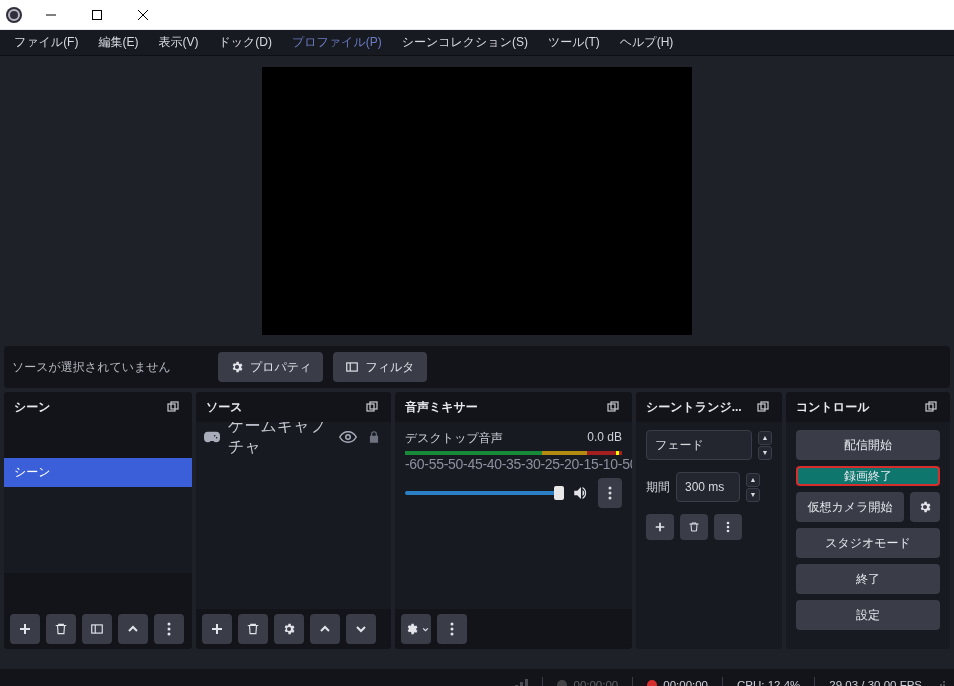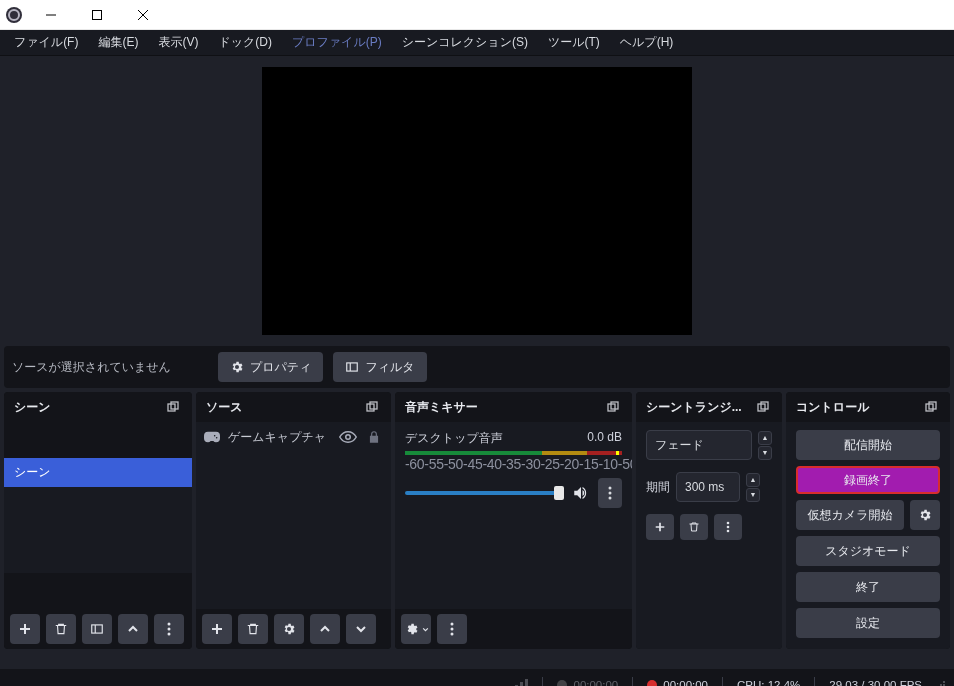--- a/index.html
+++ b/index.html
@@ -46,21 +46,21 @@
 .iconbtn { width: 30px; height: 30px; background: #3a3d48; border-radius: 4px; display: flex; align-items: center; justify-content: center; color: #e2e4ea; }
 .iconbtn.sm { width: 28px; height: 26px; }
 
 
 .scene-item { height: 29px; display: flex; align-items: center; padding: 0 10px; font-size: 12px; }
 .scene-item.sel { background: #3a5fd9; color: #fff; }
 
 
 .source-item { height: 30px; display: flex; align-items: center; padding: 0 8px; gap: 8px; color: #c8cbd4; }
 .src-icon { width: 16px; height: 12px; display: flex; align-items: center; justify-content: center; color: #a9adba; }
-.src-name { flex: 1; font-size: 12px; }
+.src-name { flex: 1; font-size: 16px; }
 .eye-icon, .lock-icon { width: 18px; height: 18px; display: flex; align-items: center; justify-content: center; color: #a9adba; }
 .lock-icon { color: #6e7280; }
 
 
 .mixer { padding: 8px 10px; }
 .mixer-row1 { display: flex; justify-content: space-between; font-size: 12px; color: #cfd2dc; }
 .meter { height: 4px; margin-top: 4px; background: linear-gradient(to right, #178a3a 0%, #178a3a 63%, #b38b11 63%, #b38b11 84%, #a42020 84%, #a42020 100%); position: relative; }
 .meter::after { content: ""; position: absolute; top: 0; right: 3px; width: 3px; height: 100%; background: #ff0; }
 .ticks { display: flex; justify-content: space-between; font-size: 14px; color: #8c909e; margin-top: 1px; letter-spacing: -0.3px; }
 .slider-row { display: flex; align-items: center; gap: 8px; margin-top: 6px; }
@@ -74,21 +74,21 @@
 .trans-row { display: flex; align-items: center; gap: 6px; }
 .select { flex: 1; height: 30px; background: #24262f; border: 1px solid #3a3d48; border-radius: 4px; padding: 0 8px; display: flex; align-items: center; color: #d8dbe0; font-size: 12px; }
 .input { width: 64px; height: 30px; background: #24262f; border: 1px solid #3a3d48; border-radius: 4px; padding: 0 8px; display: flex; align-items: center; color: #d8dbe0; font-size: 12px; }
 .spinner { width: 14px; display: flex; flex-direction: column; gap: 1px; }
 .spin { height: 14px; background: #24262f; border: 1px solid #3a3d48; border-radius: 3px; display: flex; align-items: center; justify-content: center; font-size: 7px; }
 .trans-label { color: #d0d3dc; font-size: 12px; }
 
 
 .controls-body { padding: 8px 10px; display: flex; flex-direction: column; gap: 6px; }
 .ctrl-btn { height: 30px; background: #3a3d48; border-radius: 4px; display: flex; align-items: center; justify-content: center; color: #e7e9ee; font-size: 12px; }
-.ctrl-btn.rec { background: #a21caf; border: 2px solid #d82d2d; height: 28px; }
+.ctrl-btn.rec { background: #0f766e; border: 2px solid #d82d2d; height: 20px; }
 .ctrl-row { display: flex; gap: 6px; }
 .ctrl-row .ctrl-btn { flex: 1; }
 .ctrl-row .iconbtn { flex: 0 0 30px; }
 
 
 .statusbar { height: 26px; margin-top: 20px; background: #131419; display: flex; align-items: center; justify-content: flex-end; padding: 16px 8px; gap: 14px; font-size: 11.5px; color: #cfd2dc; }
 .sb-sep { width: 1px; height: 16px; background: #3a3d48; }
 .sb-bars { display: flex; align-items: flex-end; gap: 2px; opacity: .3; }
 .sb-bars span { width: 3px; background: #cfd2dc; }
 .sb-dot { width: 10px; height: 10px; border-radius: 50%; }

